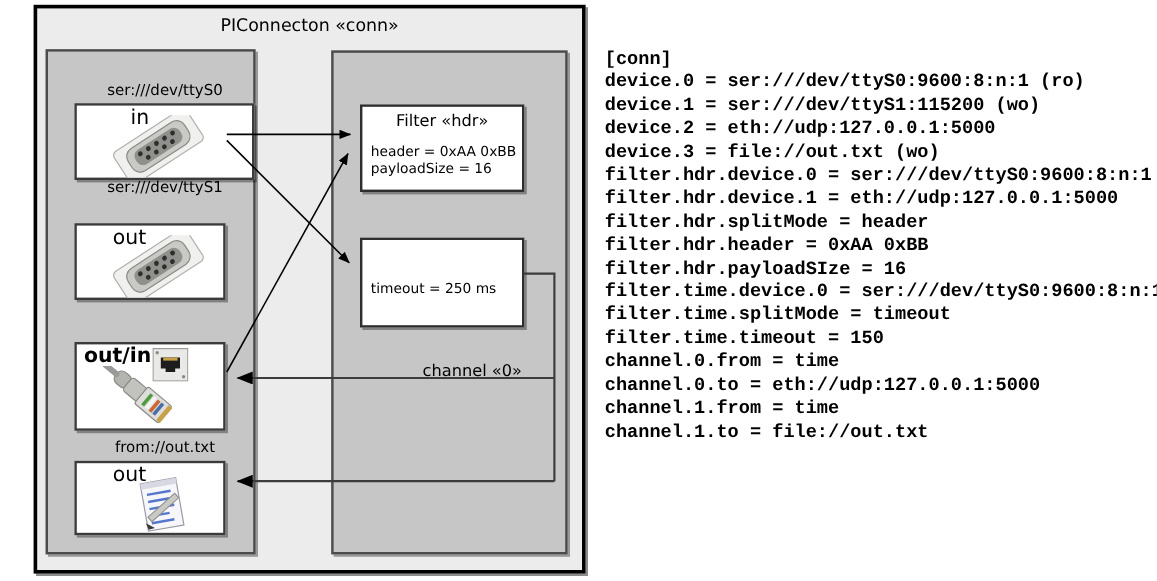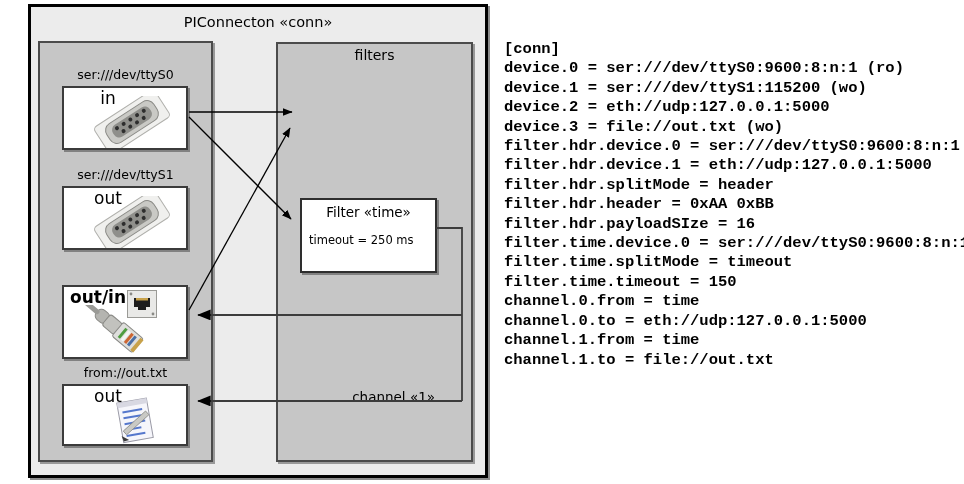--- a/index.html
+++ b/index.html
@@ -8,21 +8,21 @@
   
   #outer-box{position:absolute;left:8px;top:4px;width:454px;height:468px;
              background:#ececec;border:3px solid #000;box-shadow:2px 2px 0 rgba(0,0,0,.45);}
   #diagram-title{position:absolute;left:0;top:7px;width:100%;text-align:center;
                  font-size:14.5px;}
   .groupbox{position:absolute;background:#c6c6c6;border:2px solid #4b4b4b;
             box-shadow:2px 2px 0 rgba(0,0,0,.35);}
   #devices-group{left:7px;top:34px;width:171px;height:417px;}
   #filters-group{left:245px;top:35px;width:193px;height:416px;}
   #filters-title{position:absolute;left:0;top:3px;width:100%;text-align:center;font-size:14px;}
-  .uri-label{position:absolute;width:171px;text-align:center;font-size:12.5px;}
+  .uri-label{position:absolute;width:171px;text-align:center;font-size:12.5px;padding-left:12px;}
   .devbox{position:absolute;left:22px;width:122px;background:#fff;border:2px solid #3b3b3b;
           box-shadow:2px 2px 0 rgba(0,0,0,.35);}
   .dirlabel{position:absolute;top:0px;font-size:17px;line-height:20px;}
   .dir-center{left:0;width:72%;text-align:center;}
   .dir-left{left:6px;font-weight:bold;}
   .filterbox{position:absolute;left:22px;width:133px;background:#fff;border:2px solid #2e2e2e;
              box-shadow:2px 2px 0 rgba(0,0,0,.35);}
   .ftitle{position:absolute;left:0;top:4px;width:100%;text-align:center;font-size:13.5px;}
   .fattr{position:absolute;left:7px;font-size:11.5px;white-space:nowrap;}
   .chlabel{position:absolute;right:36px;width:160px;text-align:right;font-size:13.5px;}
@@ -39,21 +39,21 @@
 <body>
 
 <div id="canvas">
 
   <div id="outer-box">
     <div id="diagram-title">PIConnecton «conn»</div>
 
     <div id="devices-group" class="groupbox">
 
       <div class="uri-label" style="top:24px;">ser:///dev/ttyS0</div>
-      <div class="devbox" style="top:43px;height:60px;">
+      <div class="devbox" style="top:43px;height:60px;padding-left:24px;">
         <div class="dirlabel dir-center">in</div>
         <svg class="icon" style="left:18px;top:8px;" width="100" height="52" viewBox="0 0 100 52">
           <g transform="rotate(-33 50 26)">
             <rect x="14" y="10" width="72" height="32" rx="4" fill="#f0f0ee" stroke="#b0b0ac"></rect>
             <rect x="22" y="15" width="56" height="22" rx="8" fill="#c9c9c5" stroke="#8a8a86"></rect>
             <rect x="28" y="19" width="44" height="14" rx="6" fill="#8f8f8b"></rect>
             <g fill="#2e2e2e">
               <circle cx="34" cy="23" r="2"></circle>
                 <circle cx="42" cy="23" r="2"></circle>
                 <circle cx="50" cy="23" r="2"></circle>
@@ -62,21 +62,21 @@
               <circle cx="38" cy="29" r="2"></circle>
                 <circle cx="46" cy="29" r="2"></circle>
                 <circle cx="54" cy="29" r="2"></circle>
                 <circle cx="62" cy="29" r="2"></circle>
             </g>
             <circle cx="18" cy="40" r="2.5" fill="#777"></circle>
           </g>
         </svg>
       </div>
 
-      <div class="uri-label" style="top:124px;">ser:///dev/ttyS1</div>
+      <div class="uri-label" style="top:105px;">ser:///dev/ttyS1</div>
       <div class="devbox" style="top:143px;height:60px;">
         <div class="dirlabel dir-center">out</div>
         <svg class="icon" style="left:18px;top:8px;" width="100" height="52" viewBox="0 0 100 52">
           <g transform="rotate(-33 50 26)">
             <rect x="14" y="10" width="72" height="32" rx="4" fill="#f0f0ee" stroke="#b0b0ac"></rect>
             <rect x="22" y="15" width="56" height="22" rx="8" fill="#c9c9c5" stroke="#8a8a86"></rect>
             <rect x="28" y="19" width="44" height="14" rx="6" fill="#8f8f8b"></rect>
             <g fill="#2e2e2e">
               <circle cx="34" cy="23" r="2"></circle>
                 <circle cx="42" cy="23" r="2"></circle>
@@ -134,29 +134,32 @@
           </g>
           <g transform="rotate(8 25 26)">
             <rect x="22" y="14" width="5" height="30" transform="rotate(40 24.5 29)" fill="#c9c9c5" stroke="#8a8a86" stroke-width="0.8"></rect>
             <path d="M12,44 l8,3 -5,2 z" fill="#3a3a3a"></path>
           </g>
         </svg>
       </div>
     </div>
 
     <div id="filters-group" class="groupbox">
-      <div id="filters-title">filters</div>
 
+      <div class="filterbox" style="top:43px;height:69px;">
+        <div class="ftitle">Filter «hdr»</div>
+        <div class="fattr" style="top:30px;">header = 0xAA 0xBB</div>
+        <div class="fattr" style="top:44px;">payloadSize = 16</div>
+      </div>
 
       <div class="filterbox" style="top:154px;height:71px;">
-        <div class="ftitle">Filter «time»</div>
         <div class="fattr" style="top:33px;">timeout = 250 ms</div>
       </div>
 
-      <div class="chlabel" style="top:345px;">channel «1»</div>
+      <div class="chlabel" style="top:257px;">channel «0»</div>
     </div>
   </div>
 
   <svg id="wires">
     <defs>
       <marker id="arr" markerWidth="8" markerHeight="7" refX="7" refY="3" orient="auto">
         <path d="M0,0 L7.5,3 L0,6 z" fill="#000"></path>
       </marker>
     </defs>
 

